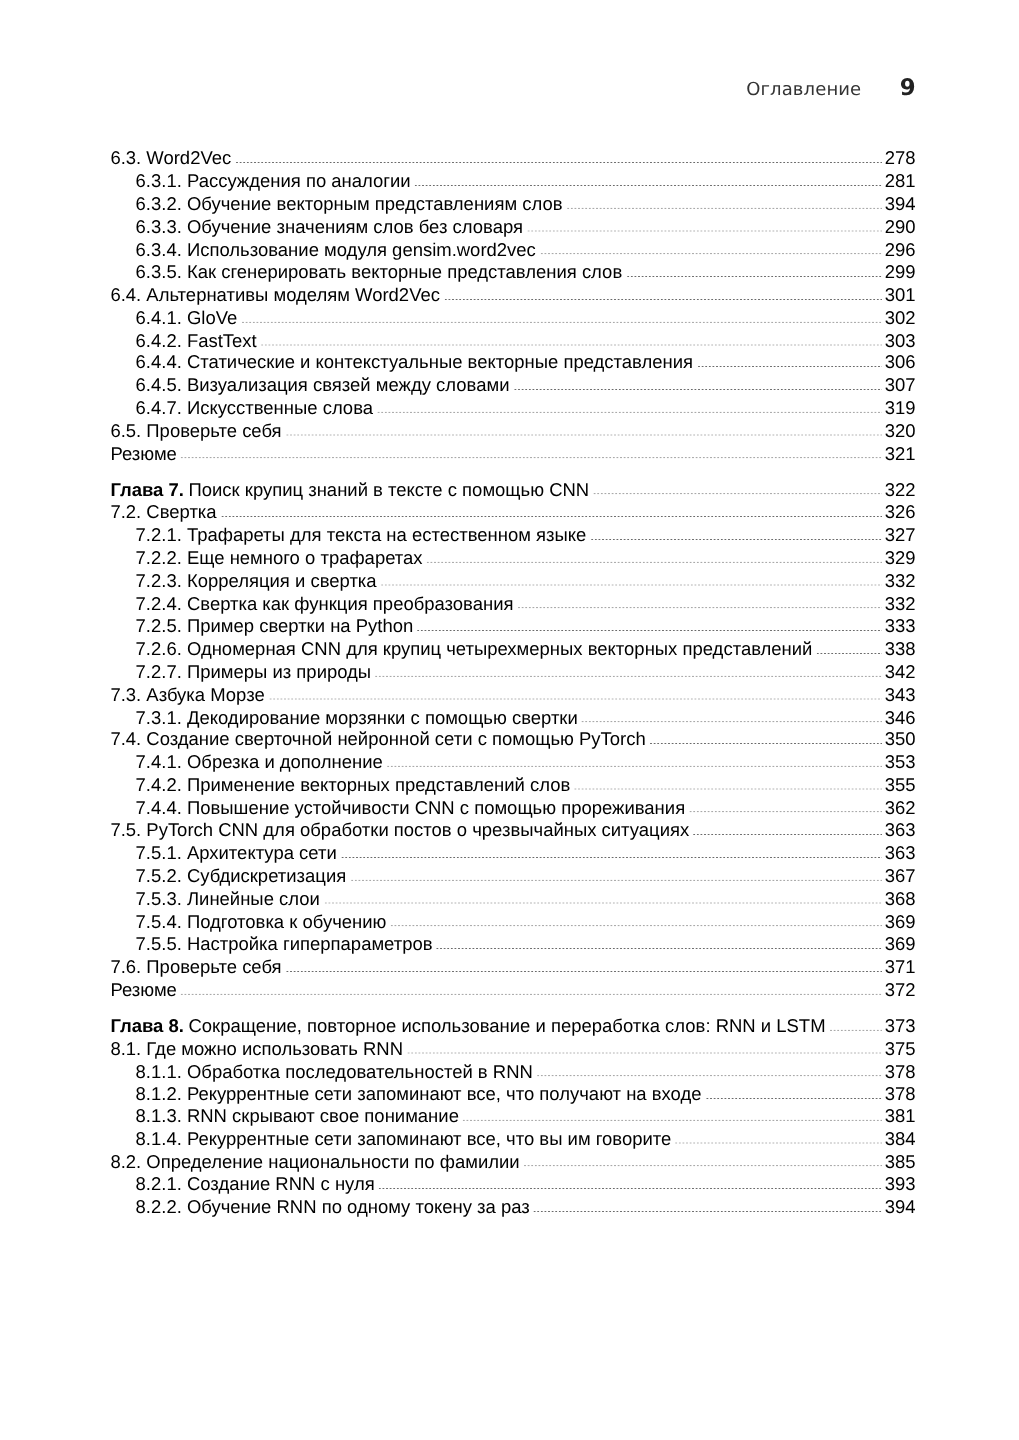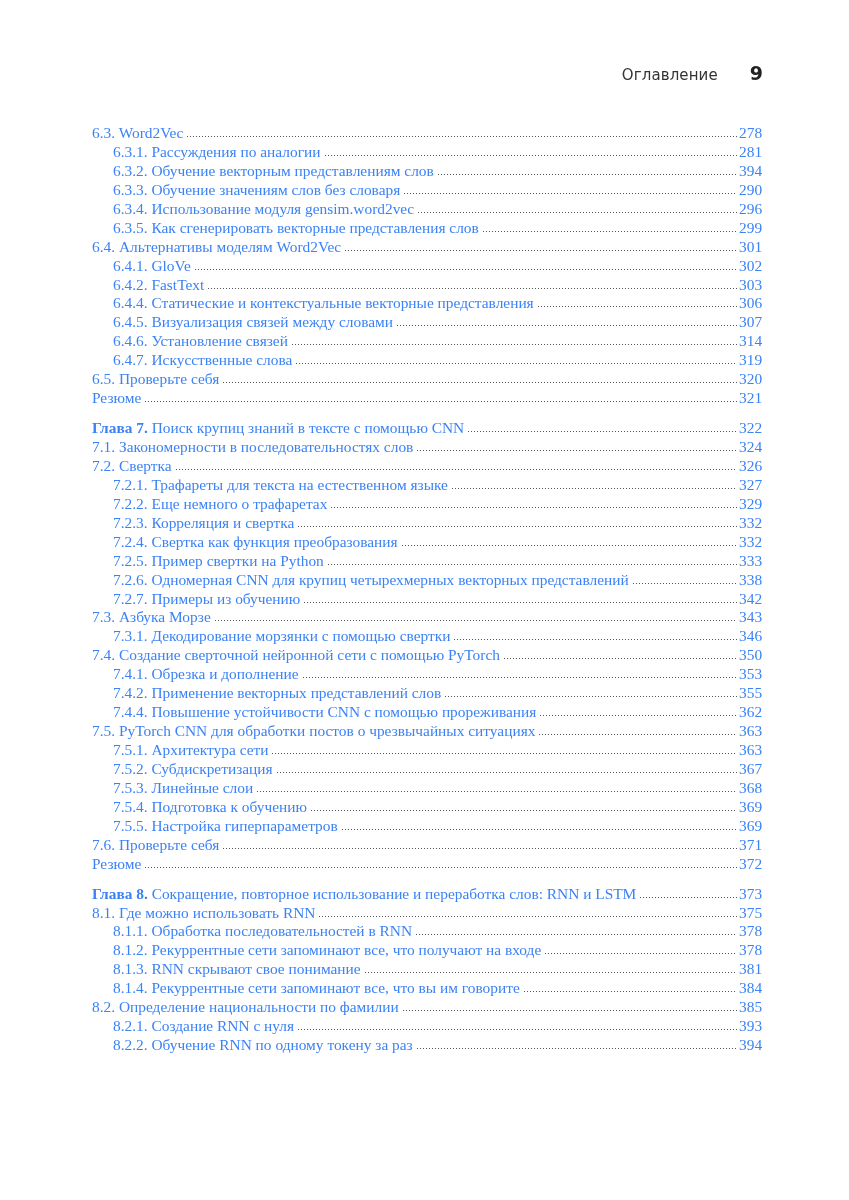--- a/index.html
+++ b/index.html
@@ -34,23 +34,23 @@
     .running-header .page-number {
       font-size: 19px;
       font-weight: bold;
       color: #222222;
     }
     .toc {
       position: absolute;
       top: 124px;
       left: 92px;
       width: 671px;
-      font-family: Liberation Serif, serif;
+      font-family: Liberation Sans, sans-serif;
       font-size: 15.4px;
-      color: #3b82f6;
+      color: #000000;
     }
     .toc-block {
       margin: 0;
       padding: 0;
     }
     .toc-block + .toc-block {
       margin-top: 11px;
     }
     .toc-row {
       display: flex;
@@ -147,25 +147,20 @@
     <span class="label"><span class="label-text">6.4.4. Статические и контекстуальные векторные представления</span></span>
     <span class="leader"></span>
     <span class="page">306</span>
   </div>
       <div class="toc-row level-2">
     <span class="label"><span class="label-text">6.4.5. Визуализация связей между словами</span></span>
     <span class="leader"></span>
     <span class="page">307</span>
   </div>
       <div class="toc-row level-2">
-    <span class="label"><span class="label-text">6.4.6. Установление связей</span></span>
-    <span class="leader"></span>
-    <span class="page">314</span>
-  </div>
-      <div class="toc-row level-2">
     <span class="label"><span class="label-text">6.4.7. Искусственные слова</span></span>
     <span class="leader"></span>
     <span class="page">319</span>
   </div>
       <div class="toc-row level-1">
     <span class="label"><span class="label-text">6.5. Проверьте себя</span></span>
     <span class="leader"></span>
     <span class="page">320</span>
   </div>
       <div class="toc-row level-1">
@@ -174,25 +169,20 @@
     <span class="page">321</span>
   </div>
     </div>
     <div class="toc-block">
       <div class="toc-row level-1">
     <span class="label"><span class="chapter-prefix" style="margin-right: 0.25em;">Глава 7.</span><span class="label-text">Поиск крупиц знаний в тексте с помощью CNN</span></span>
     <span class="leader"></span>
     <span class="page">322</span>
   </div>
       <div class="toc-row level-1">
-    <span class="label"><span class="label-text">7.1. Закономерности в последовательностях слов</span></span>
-    <span class="leader"></span>
-    <span class="page">324</span>
-  </div>
-      <div class="toc-row level-1">
     <span class="label"><span class="label-text">7.2. Свертка</span></span>
     <span class="leader"></span>
     <span class="page">326</span>
   </div>
       <div class="toc-row level-2">
     <span class="label"><span class="label-text">7.2.1. Трафареты для текста на естественном языке</span></span>
     <span class="leader"></span>
     <span class="page">327</span>
   </div>
       <div class="toc-row level-2">
@@ -214,21 +204,21 @@
     <span class="label"><span class="label-text">7.2.5. Пример свертки на Python</span></span>
     <span class="leader"></span>
     <span class="page">333</span>
   </div>
       <div class="toc-row level-2">
     <span class="label"><span class="label-text">7.2.6. Одномерная CNN для крупиц четырехмерных векторных представлений</span></span>
     <span class="leader"></span>
     <span class="page">338</span>
   </div>
       <div class="toc-row level-2">
-    <span class="label"><span class="label-text">7.2.7. Примеры из обучению</span></span>
+    <span class="label"><span class="label-text">7.2.7. Примеры из природы</span></span>
     <span class="leader"></span>
     <span class="page">342</span>
   </div>
       <div class="toc-row level-1">
     <span class="label"><span class="label-text">7.3. Азбука Морзе</span></span>
     <span class="leader"></span>
     <span class="page">343</span>
   </div>
       <div class="toc-row level-2">
     <span class="label"><span class="label-text">7.3.1. Декодирование морзянки с помощью свертки</span></span>

